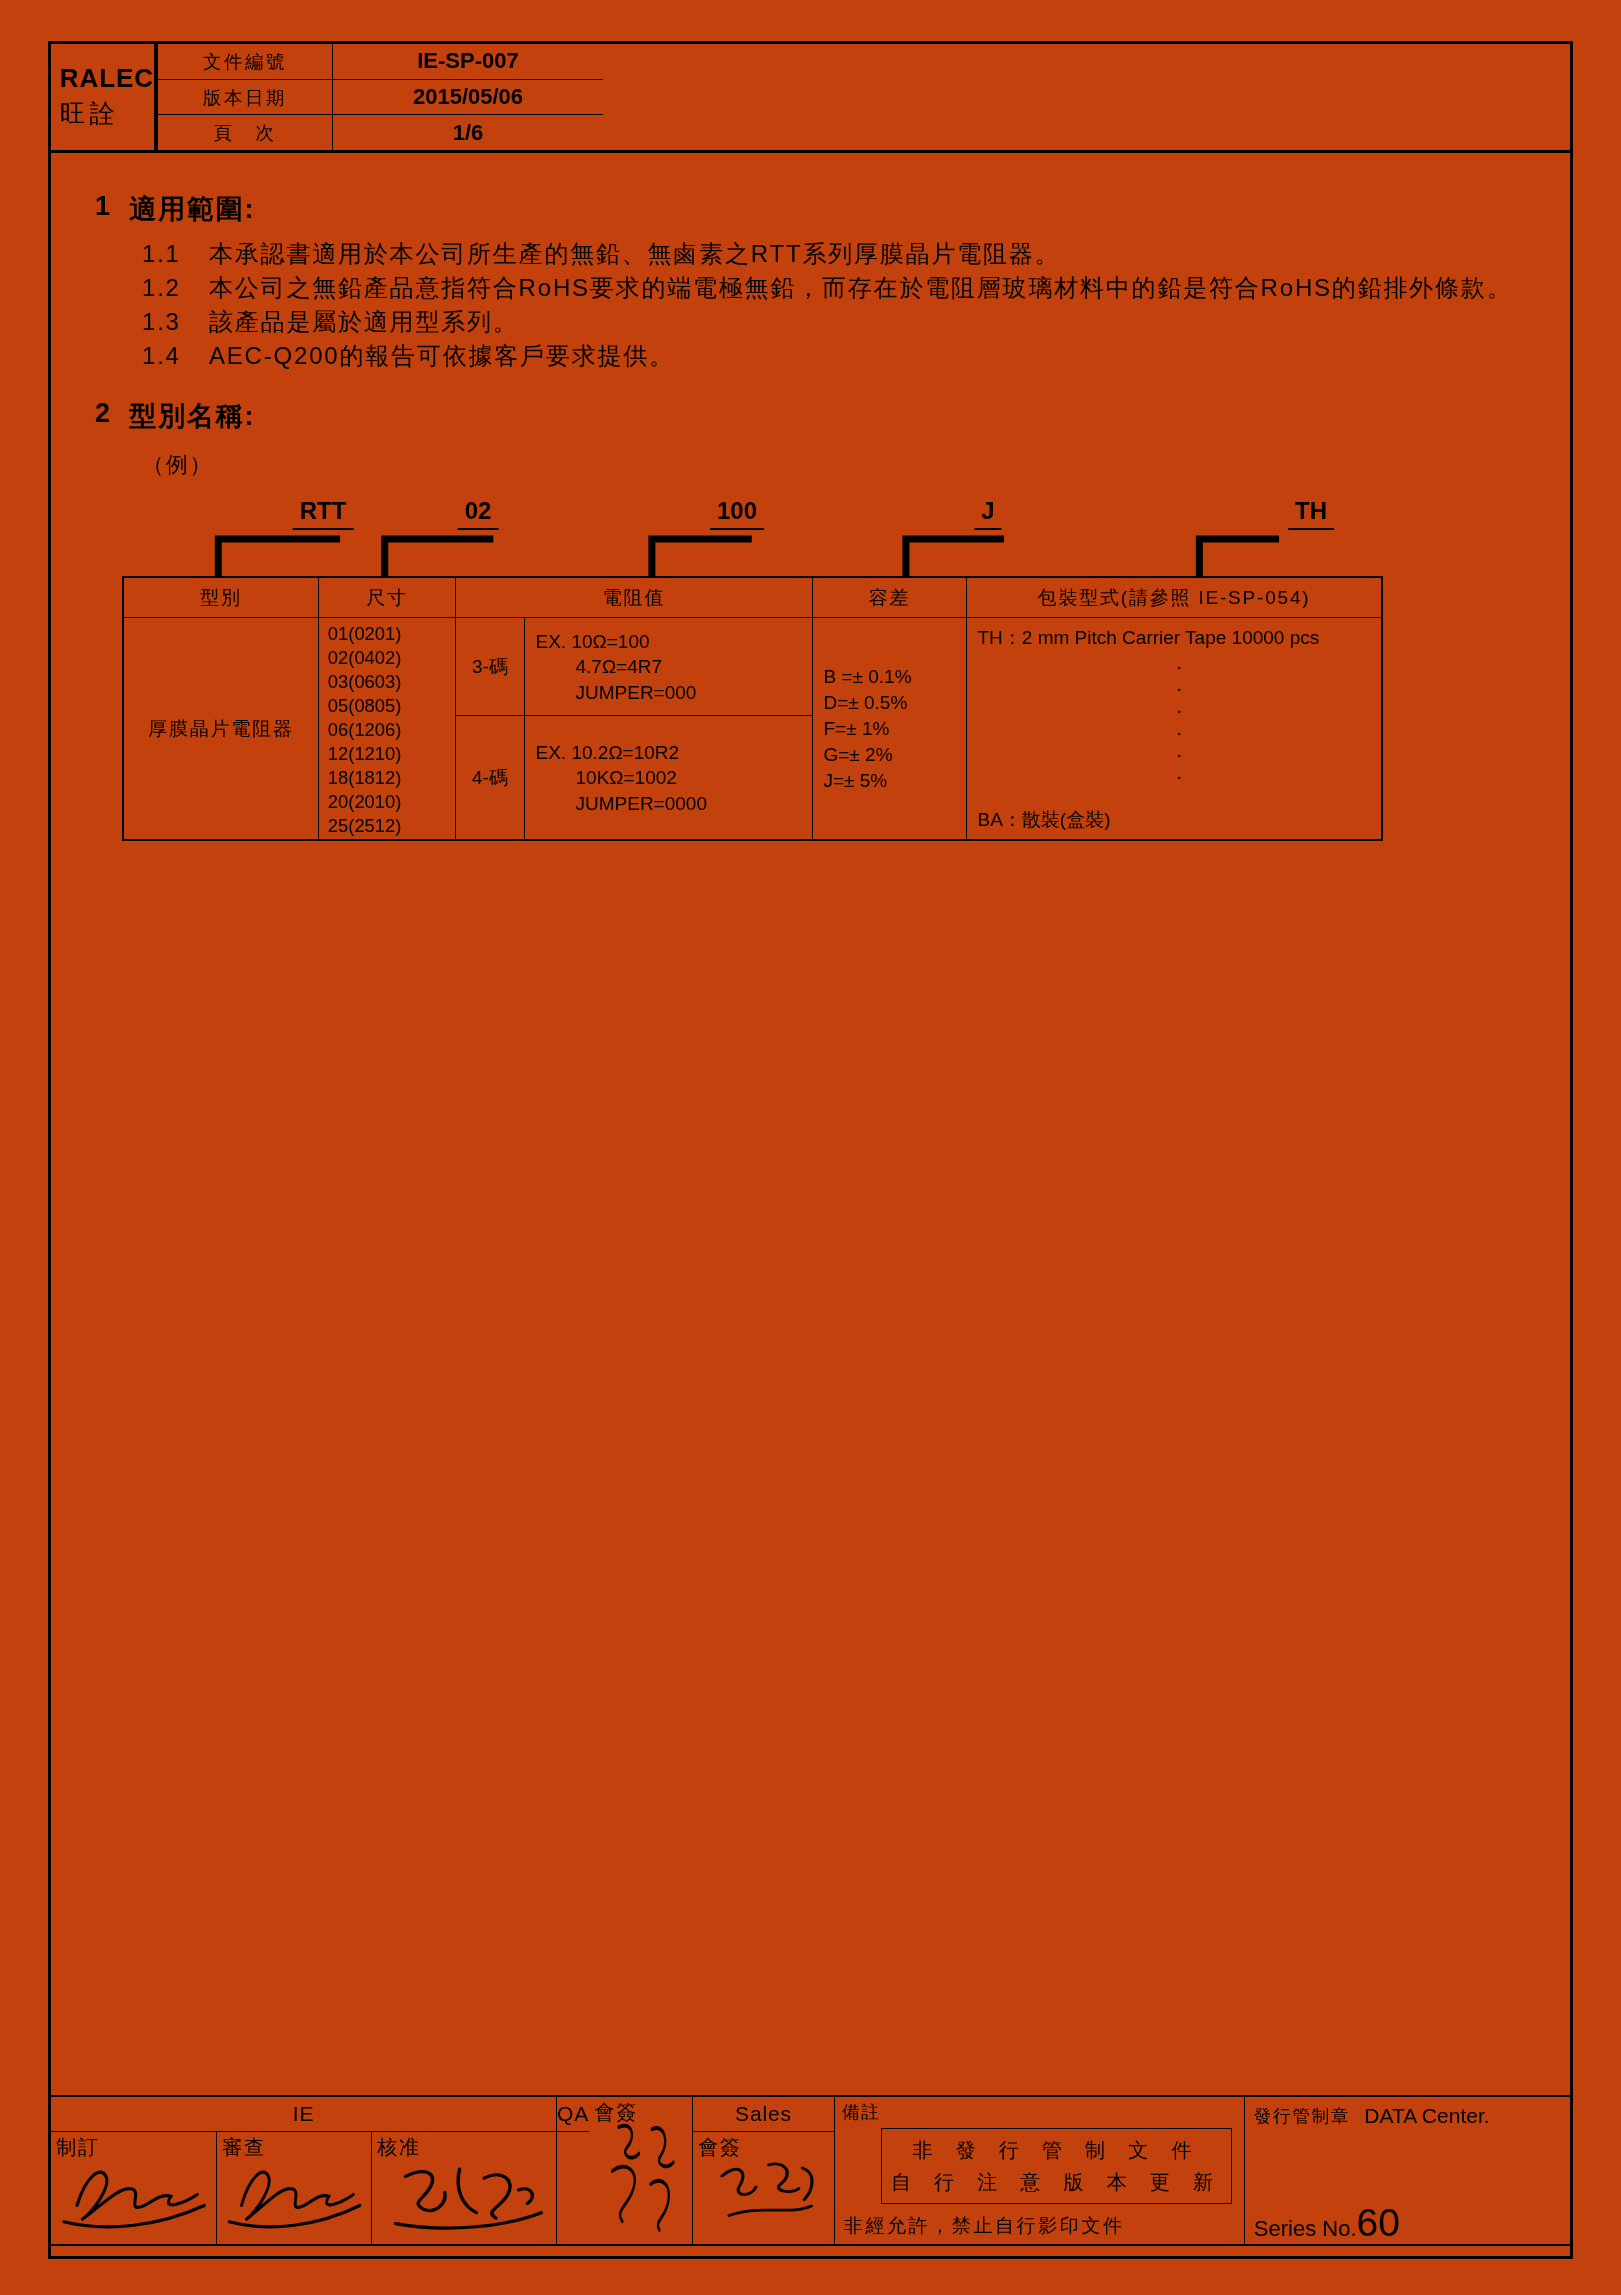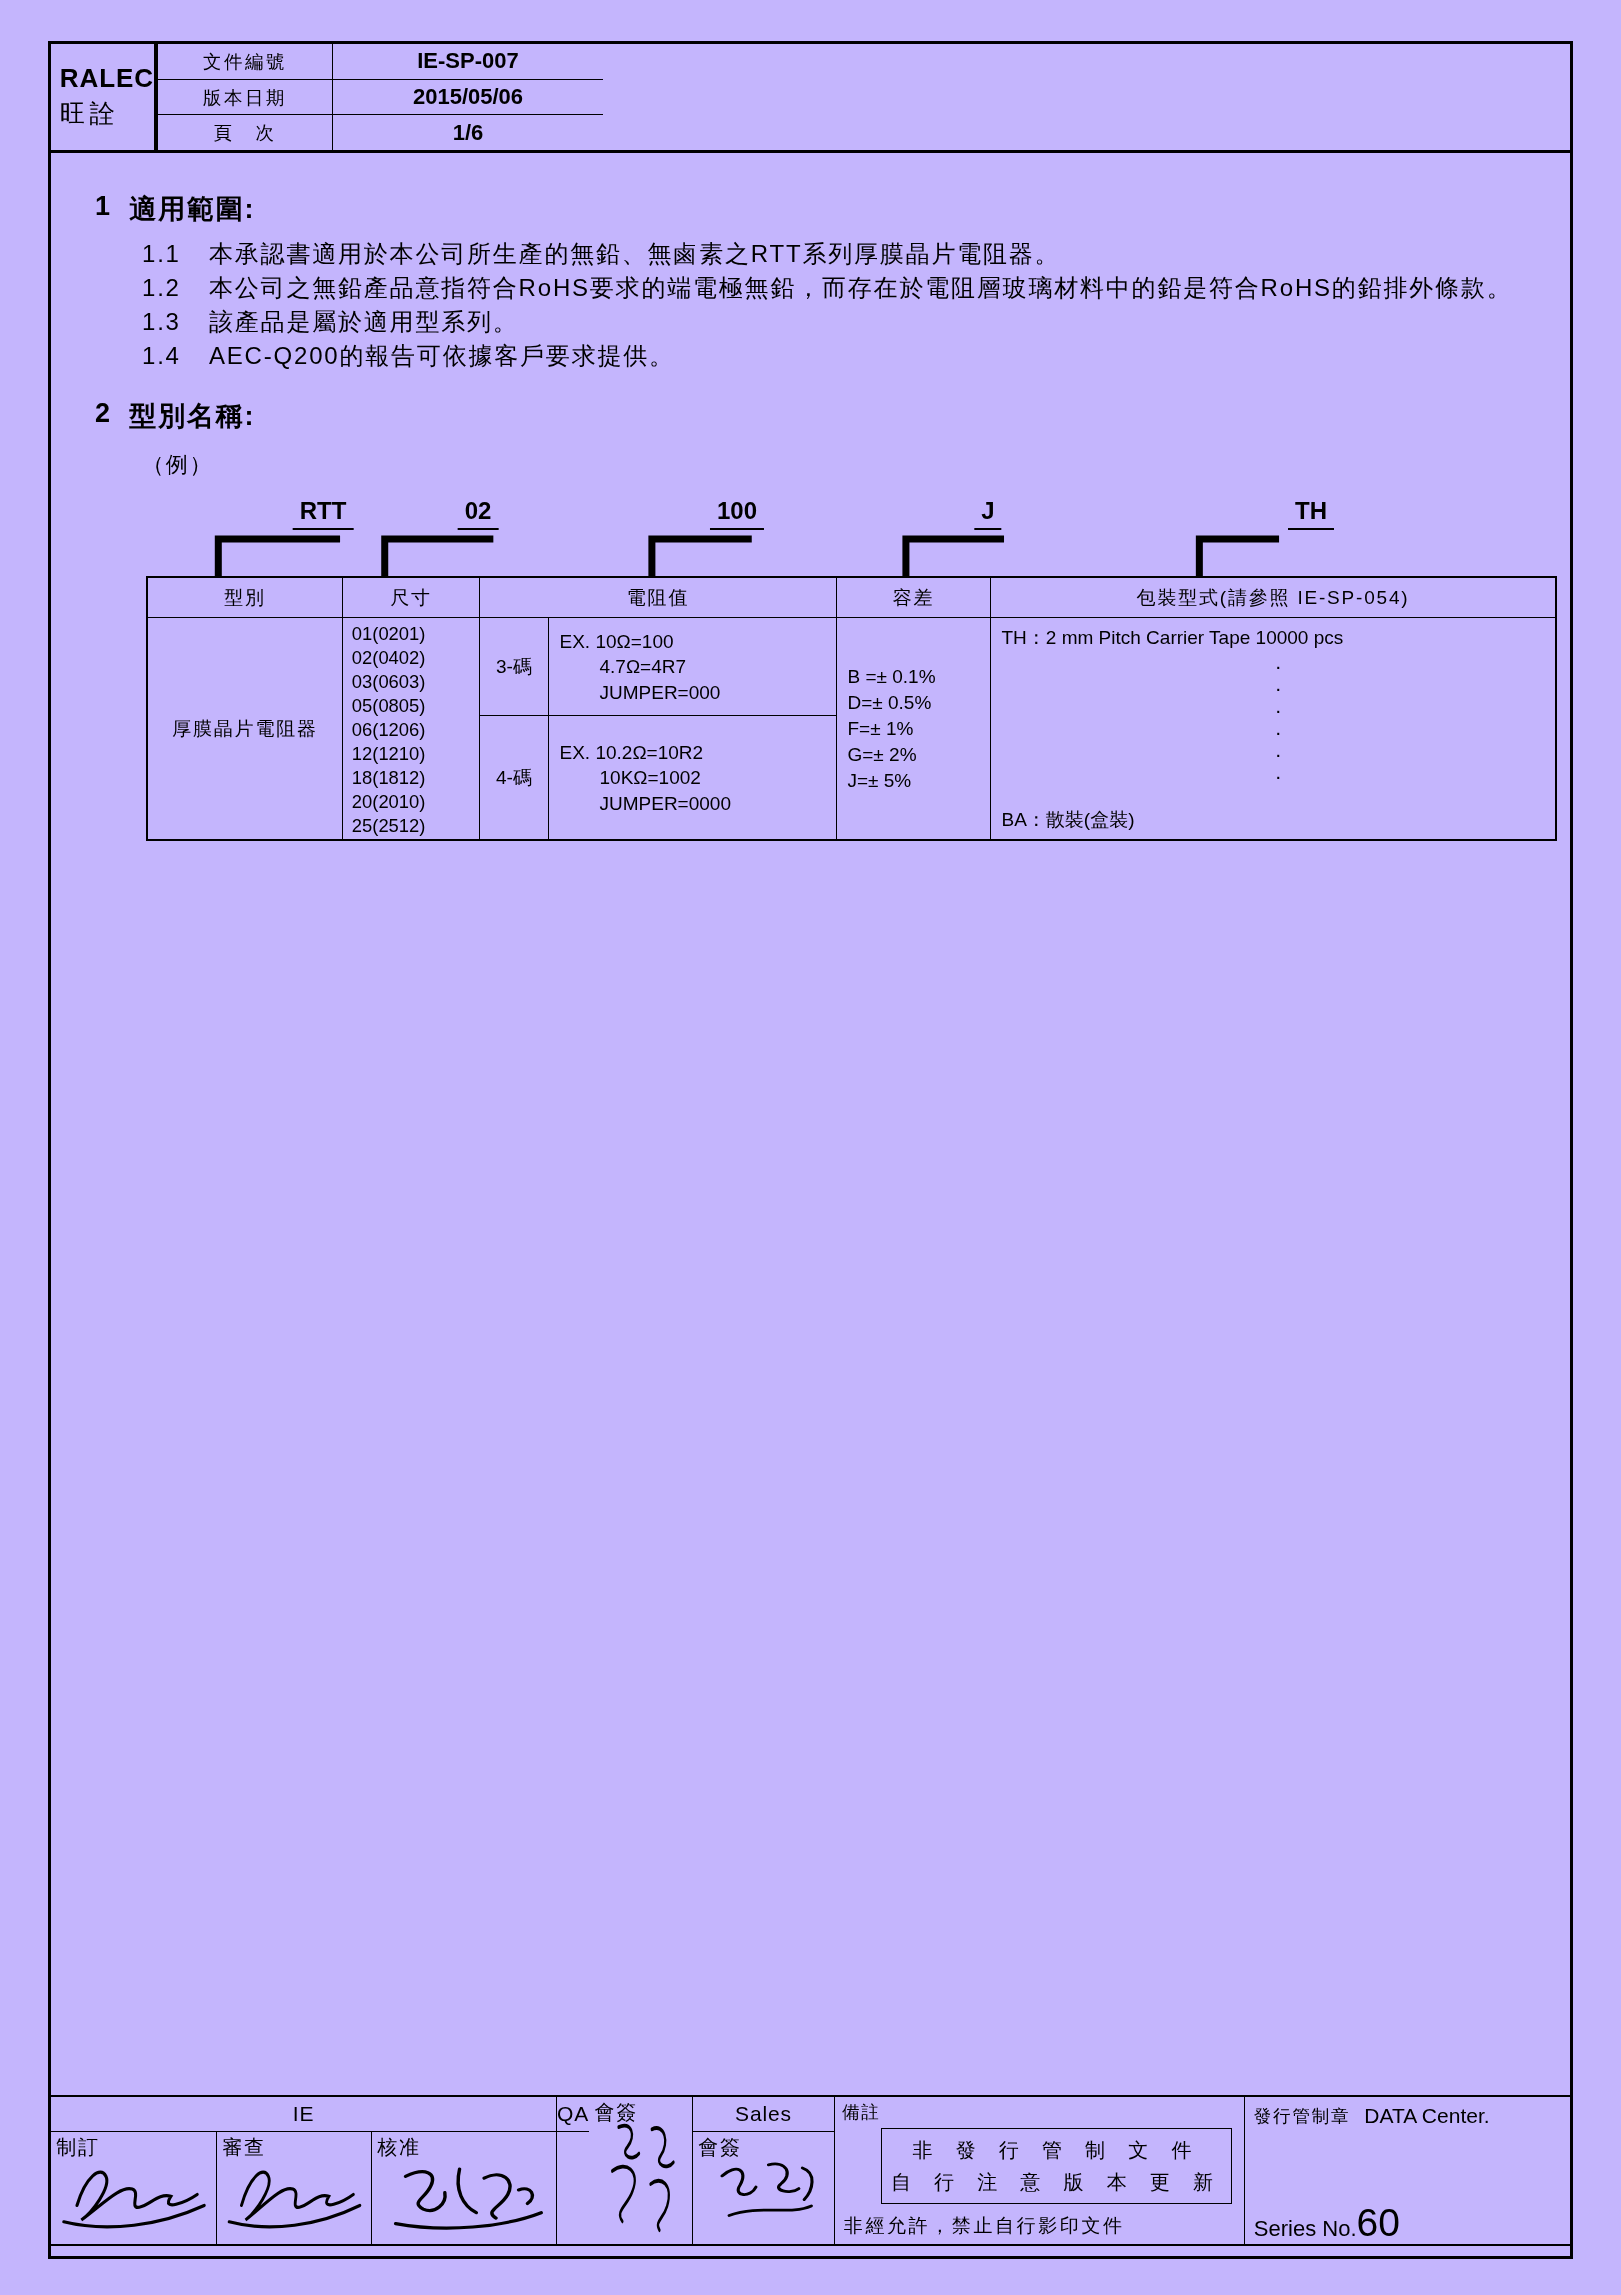--- a/index.html
+++ b/index.html
@@ -2,21 +2,21 @@
 <html style="font-size:14px"><head>
 <meta charset="utf-8">
 <style>
   * { margin:0; padding:0; box-sizing:border-box; }
   html,body { background:#fff; }
   body {
     width:1622px; height:2295px;
     font-family:"Liberation Sans","DejaVu Sans",sans-serif;
     color:#000;
   }
-  .page { position:relative; width:1622px; height:2295px; background:#c4b5fd; overflow:hidden; }
+  .page { position:relative; width:1622px; height:2295px; background:#c2410c; overflow:hidden; }
   .frame { position:absolute; left:48px; top:41px; width:1525px; height:2218px; border:3.5px solid #000; }
 
   
   .header { position:absolute; left:0; top:0; width:100%; height:109px; border-bottom:3.5px solid #000; display:flex; }
   .logo-cell { width:105px; border-right:2.6px solid #000; display:flex; flex-direction:column; justify-content:center; padding-left:8.8px; }
   .logo-en { font-size:26px; font-weight:bold; letter-spacing:0.9px; }
   .logo-cn { font-size:25.4px; letter-spacing:4.4px; margin-top:2.6px; }
   .title-cell { flex:1; display:flex; align-items:center; justify-content:center; }
   .doc-title { font-size:39px; letter-spacing:10.5px; white-space:nowrap; }
   .meta { width:447px; border-left:2.6px solid #000; display:flex; flex-direction:column; }
@@ -35,21 +35,21 @@
   .item-text { flex:1; }
   .example { margin:16px 0 0 91px; font-size:22px; letter-spacing:1.8px; }
 
   
   .diagram { position:relative; margin-top:17.5px; height:79px; }
   .code-label { position:absolute; top:0; transform:translateX(-50%); font-size:24px; font-weight:bold; padding:0 7px 2.6px; border-bottom:2.6px solid #000; white-space:nowrap; }
   .connector-svg { position:absolute; left:0; top:35px; width:1518px; height:44px; }
   .connector-svg path { stroke:#000; stroke-width:8; fill:none; }
 
   
-  .spec-table { margin-left:95px; width:1411px; border:2.6px solid #000; font-size:19px; }
+  .spec-table { margin-left:71px; width:1261px; border:2.6px solid #000; font-size:19px; }
   .t-row { display:flex; }
   .t-head { height:40px; border-bottom:1.8px solid #000; }
   .th { display:flex; align-items:center; justify-content:center; letter-spacing:1.8px; border-right:1.8px solid #000; }
   .th:last-child, .td:last-child { border-right:none; }
   .col1 { width:195px; } .col2 { width:137px; } .col3 { width:357px; } .col4 { width:154px; } .col5 { flex:1; }
   .t-body { height:221px; }
   .td { border-right:1.8px solid #000; }
   .type-cell { display:flex; align-items:center; justify-content:center; letter-spacing:1.8px; }
   .sizes-cell { padding:3.5px 0 0 8.8px; font-size:18.4px; line-height:24px; }
   .res-cell { display:flex; flex-direction:column; }

